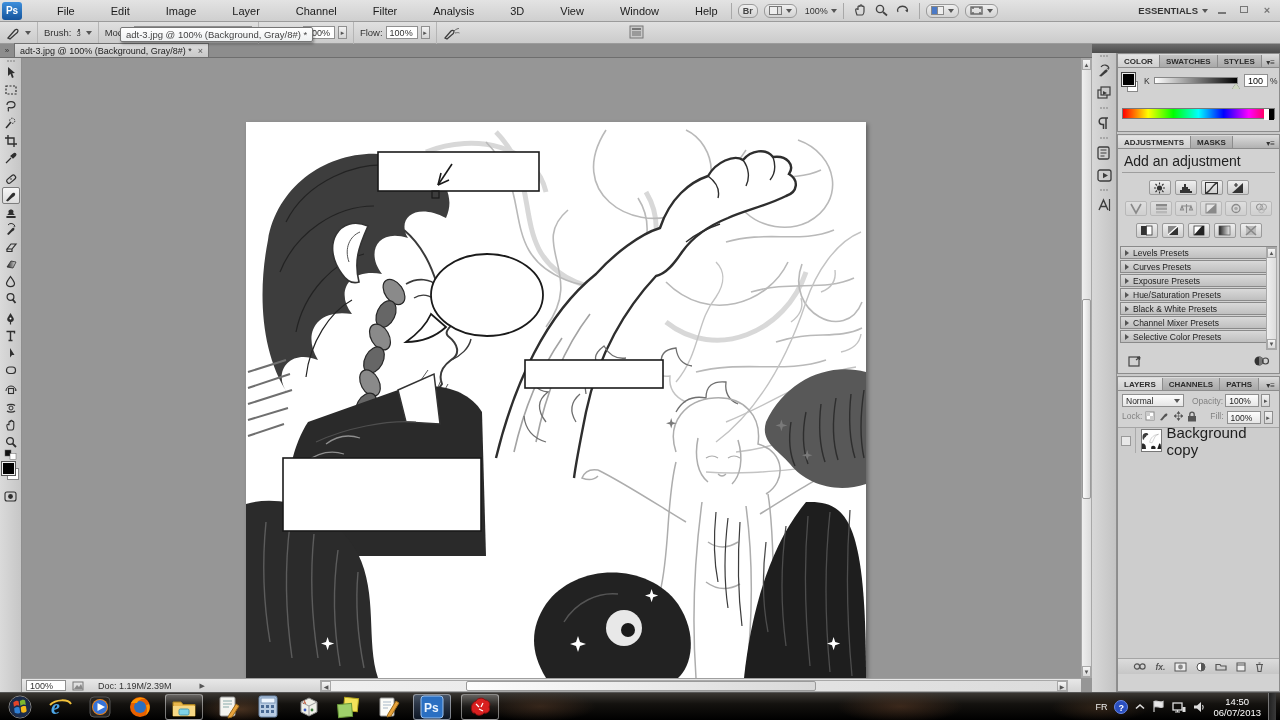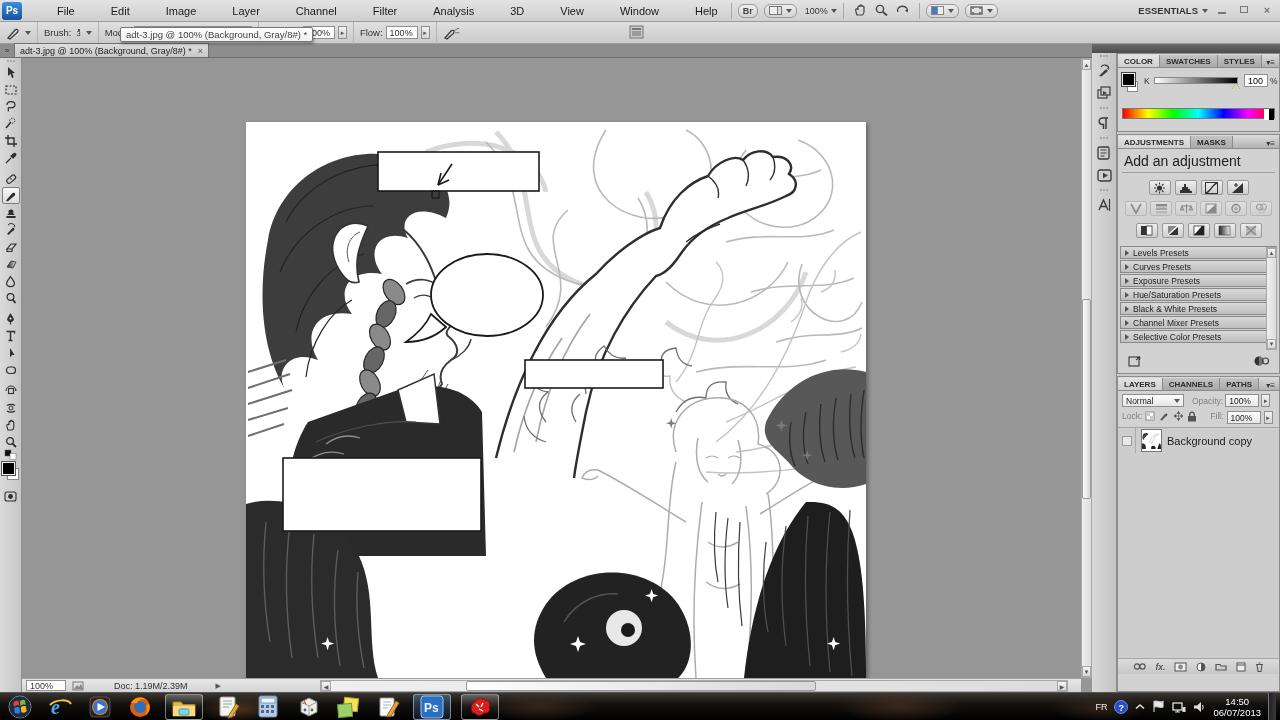--- a/index.html
+++ b/index.html
@@ -93,21 +93,21 @@
   .pmenu { margin-left:auto; font-size:8px; color:#333; padding-right:4px; }
   .preset-row { height:13px; margin:1px 2px 0 2px; background:linear-gradient(#d9d9d9,#bfbfbf);
     border:1px solid #8a8a8a; display:flex; align-items:center; font-size:8.5px; color:#222;
     padding-left:4px; gap:4px; }
   .tri-r { width:0; height:0; border-top:3px solid transparent; border-bottom:3px solid transparent;
     border-left:4px solid #555; }
   .adj-btn { width:22px; height:15px; border:1px solid #9a9a9a; background:linear-gradient(#efefef,#cdcdcd);
     border-radius:2px; display:flex; align-items:center; justify-content:center; }
   .adj-btn.dis { opacity:.45; }
   
-  .layer-row { position:relative; height:25px; display:flex; align-items:center; font-size:11px; color:#1d1d1d; }
+  .layer-row { position:relative; height:25px; display:flex; align-items:center; font-size:15px; color:#1d1d1d; }
   .layer-row.sel { background:#3274dd; color:#fff; font-style:italic; }
   .eyebox { width:18px; height:25px; border-right:1px solid #aaa; display:flex;
     align-items:center; justify-content:center; }
   .thumb { width:21px; height:23px; background:#fff; border:1px solid #777; margin:0 5px; }
   .lp-ctl { font-size:8.5px; color:#3c3c3c; display:flex; align-items:center; gap:2px; }
   .dd { background:linear-gradient(#fdfdfd,#e6e6e6); border:1px solid #8f8f8f; height:13px;
     font-size:8.5px; color:#222; display:flex; align-items:center; padding:0 3px; }
 
   
   #taskbar { left:0; top:692px; width:1280px; height:28px;
@@ -587,21 +587,21 @@
       <div class="abs sb-thumb" style="left:0;top:240px;width:9px;height:200px"></div>
       <div class="abs sb-btn" style="left:0;bottom:0;width:9px;height:11px">▼</div>
     </div>
 
     <div id="statusbar" class="abs">
       <span class="opt-field" style="width:40px;margin-left:4px;height:11px">100%</span>
       <svg width="12" height="10" style="margin-left:6px">
           <rect x="1" y="1" width="10" height="8" fill="none" stroke="#777"></rect>
           <path d="M2,8 l3,-4 l2,2 l2,-3 l2,5 z" fill="#888"></path>
         </svg>
-      <span style="margin-left:30px">Doc: 1.19M/2.39M</span>
+      <span style="margin-left:14px">Doc: 1.19M/2.39M</span>
       <span style="margin-left:28px;font-size:7px;color:#555">▶</span>
 
       <div class="abs sb-track" style="left:298px;top:1px;width:748px;height:12px">
         <div class="abs sb-btn" style="left:0;top:0;width:10px;height:10px">◀</div>
         <div class="abs sb-thumb" style="left:145px;top:0;width:350px;height:10px"></div>
         <div class="abs sb-btn" style="right:0;top:0;width:10px;height:10px">▶</div>
       </div>
     </div>
   </div>
 

